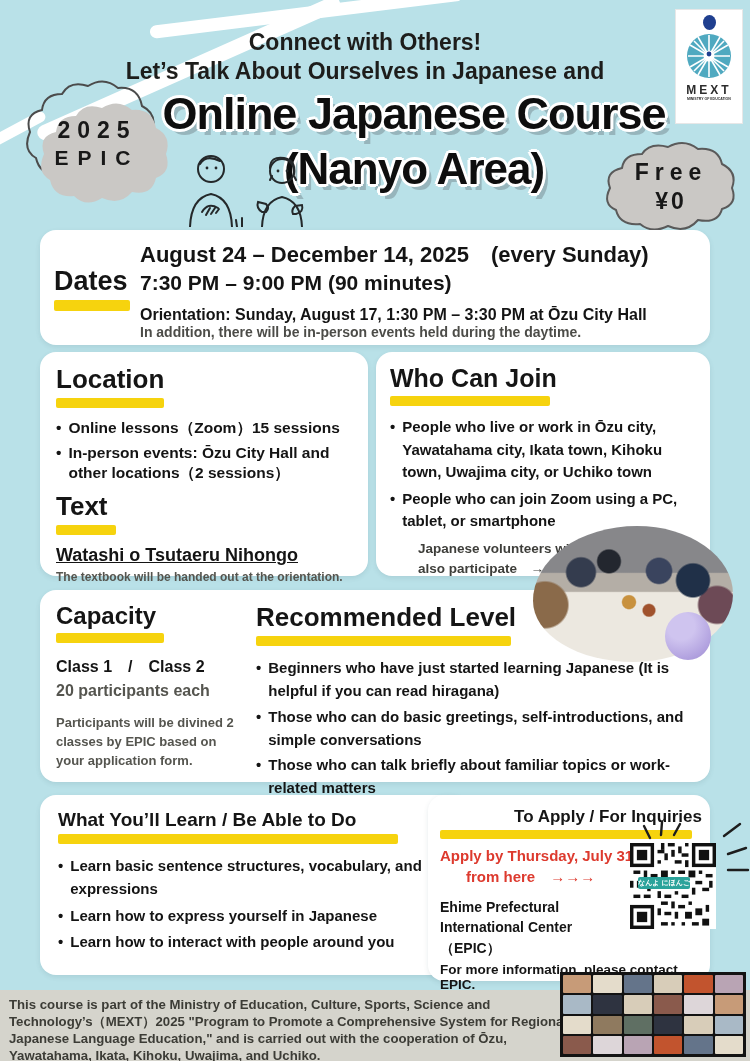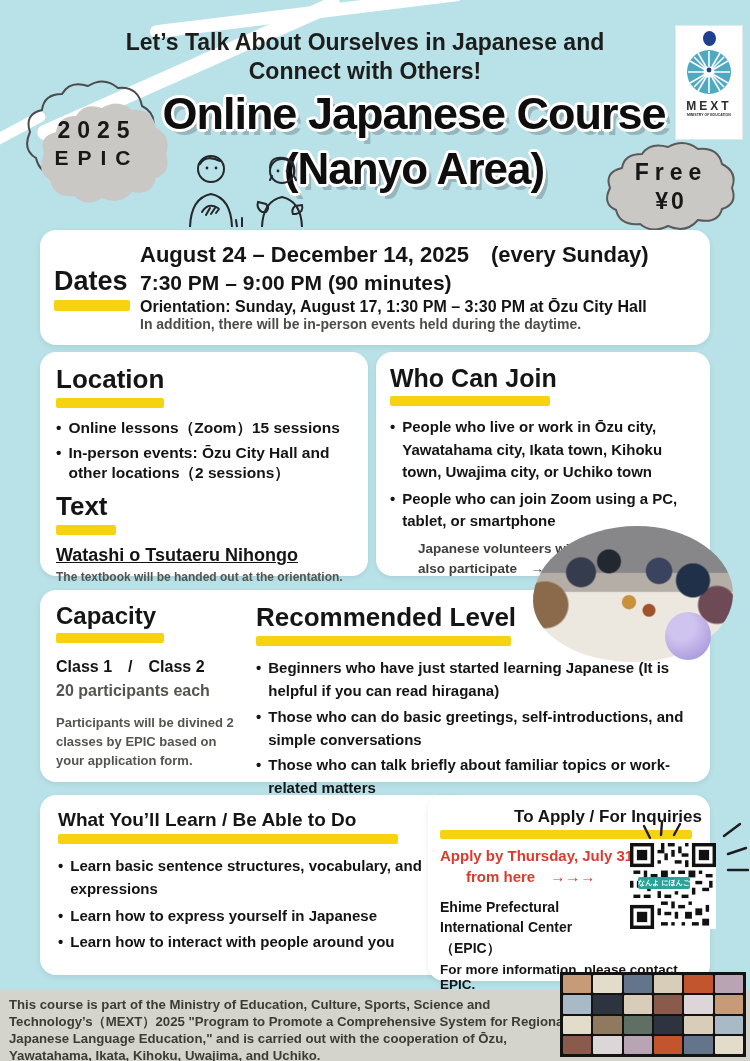--- a/index.html
+++ b/index.html
@@ -36,41 +36,41 @@
   .cloud-epic .l1{font-size:23px;letter-spacing:7px;margin-top:-14px;}
   .cloud-epic .l2{font-size:21px;letter-spacing:9px;margin-top:2px;}
   .cloud-free{left:596px;top:134px;width:150px;height:108px;}
   .cloud-free .l1{font-size:23px;letter-spacing:6px;margin-top:-2px;}
   .cloud-free .l2{font-size:23px;letter-spacing:3px;margin-top:2px;}
 
   
   .people{position:absolute;left:178px;top:152px;width:150px;height:75px;}
 
   
-  .mext{position:absolute;left:676px;top:26px;width:66px;height:113px;background:#fff;
+  .mext{position:absolute;left:676px;top:10px;width:66px;height:113px;background:#fff;
         display:flex;flex-direction:column;align-items:center;box-shadow:0 0 0 1px #e7e7e7;}
   .mext .dot{width:13px;height:15px;border-radius:50%;background:#1f3f8f;margin-top:5px;}
   .mext .wheel{margin-top:3px;}
   .mext .name{font-size:12px;font-weight:bold;letter-spacing:3px;color:#2d2d2d;margin-top:4px;}
   .mext .cap{font-size:7px;transform:scale(.5);transform-origin:center top;color:#2d2d2d;
              white-space:nowrap;font-weight:bold;margin-top:0;}
 
   
   .card{position:absolute;background:#fff;border-radius:16px;box-shadow:0 2px 5px rgba(60,90,95,.12);}
   .sec-title{font-weight:bold;color:#151515;}
   .ybar{height:10px;background:#f6d30e;border-radius:2px;margin-top:3px;}
 
   .card-dates{left:40px;top:230px;width:670px;height:115px;display:flex;padding:10px 12px 10px 14px;box-sizing:border-box;}
   .dates-label{width:80px;padding-top:26px;}
   .dates-label .sec-title{font-size:27px;}
   .dates-label .ybar{width:76px;height:11px;}
   .dates-body{flex:1;padding-left:6px;}
   .dates-body .d1{font-size:22px;font-weight:bold;color:#141414;white-space:nowrap;}
   .dates-body .d2{font-size:21px;font-weight:bold;color:#141414;margin-top:1px;}
-  .dates-body .d3{font-size:16px;font-weight:bold;color:#141414;margin-top:3px;white-space:nowrap;}
+  .dates-body .d3{font-size:16px;font-weight:bold;color:#141414;margin-top:11px;white-space:nowrap;}
   .dates-body .d4{font-size:14px;font-weight:bold;color:#4c4c48;}
 
   .card-location{left:40px;top:352px;width:328px;height:224px;padding:12px 10px 10px 16px;box-sizing:border-box;}
   .card-location .sec-title{font-size:26px;}
   .card-location .ybar{width:108px;}
   .bullets{margin-top:10px;}
   .b-item{display:flex;gap:7px;font-weight:bold;color:#141414;margin-bottom:5px;line-height:1.3;}
   .b-dot{flex:none;}
   .card-location .b-item{font-size:15.5px;}
   .text-title{margin-top:8px;}
@@ -147,22 +147,22 @@
 </head>
 <body>
 
 <div class="poster">
 
   <div class="stroke s1"></div>
   <div class="stroke s2"></div>
   <div class="stroke s3"></div>
 
   <div class="tagline">
+    <div>Connect with Others!</div>
     <div>Let’s Talk About Ourselves in Japanese and</div>
-    <div>Connect with Others!</div>
   </div>
 
   <div class="mext">
     <div class="dot"></div>
     <svg class="wheel" width="46" height="46" viewBox="0 0 46 46">
       <circle cx="23" cy="23" r="22" fill="#4fa9c0"></circle>
       <g stroke="#fff" stroke-width="1.6">
         <line x1="23" y1="2" x2="23" y2="44"></line>
           <line x1="2" y1="23" x2="44" y2="23"></line>
         <line x1="8" y1="8" x2="38" y2="38"></line>

